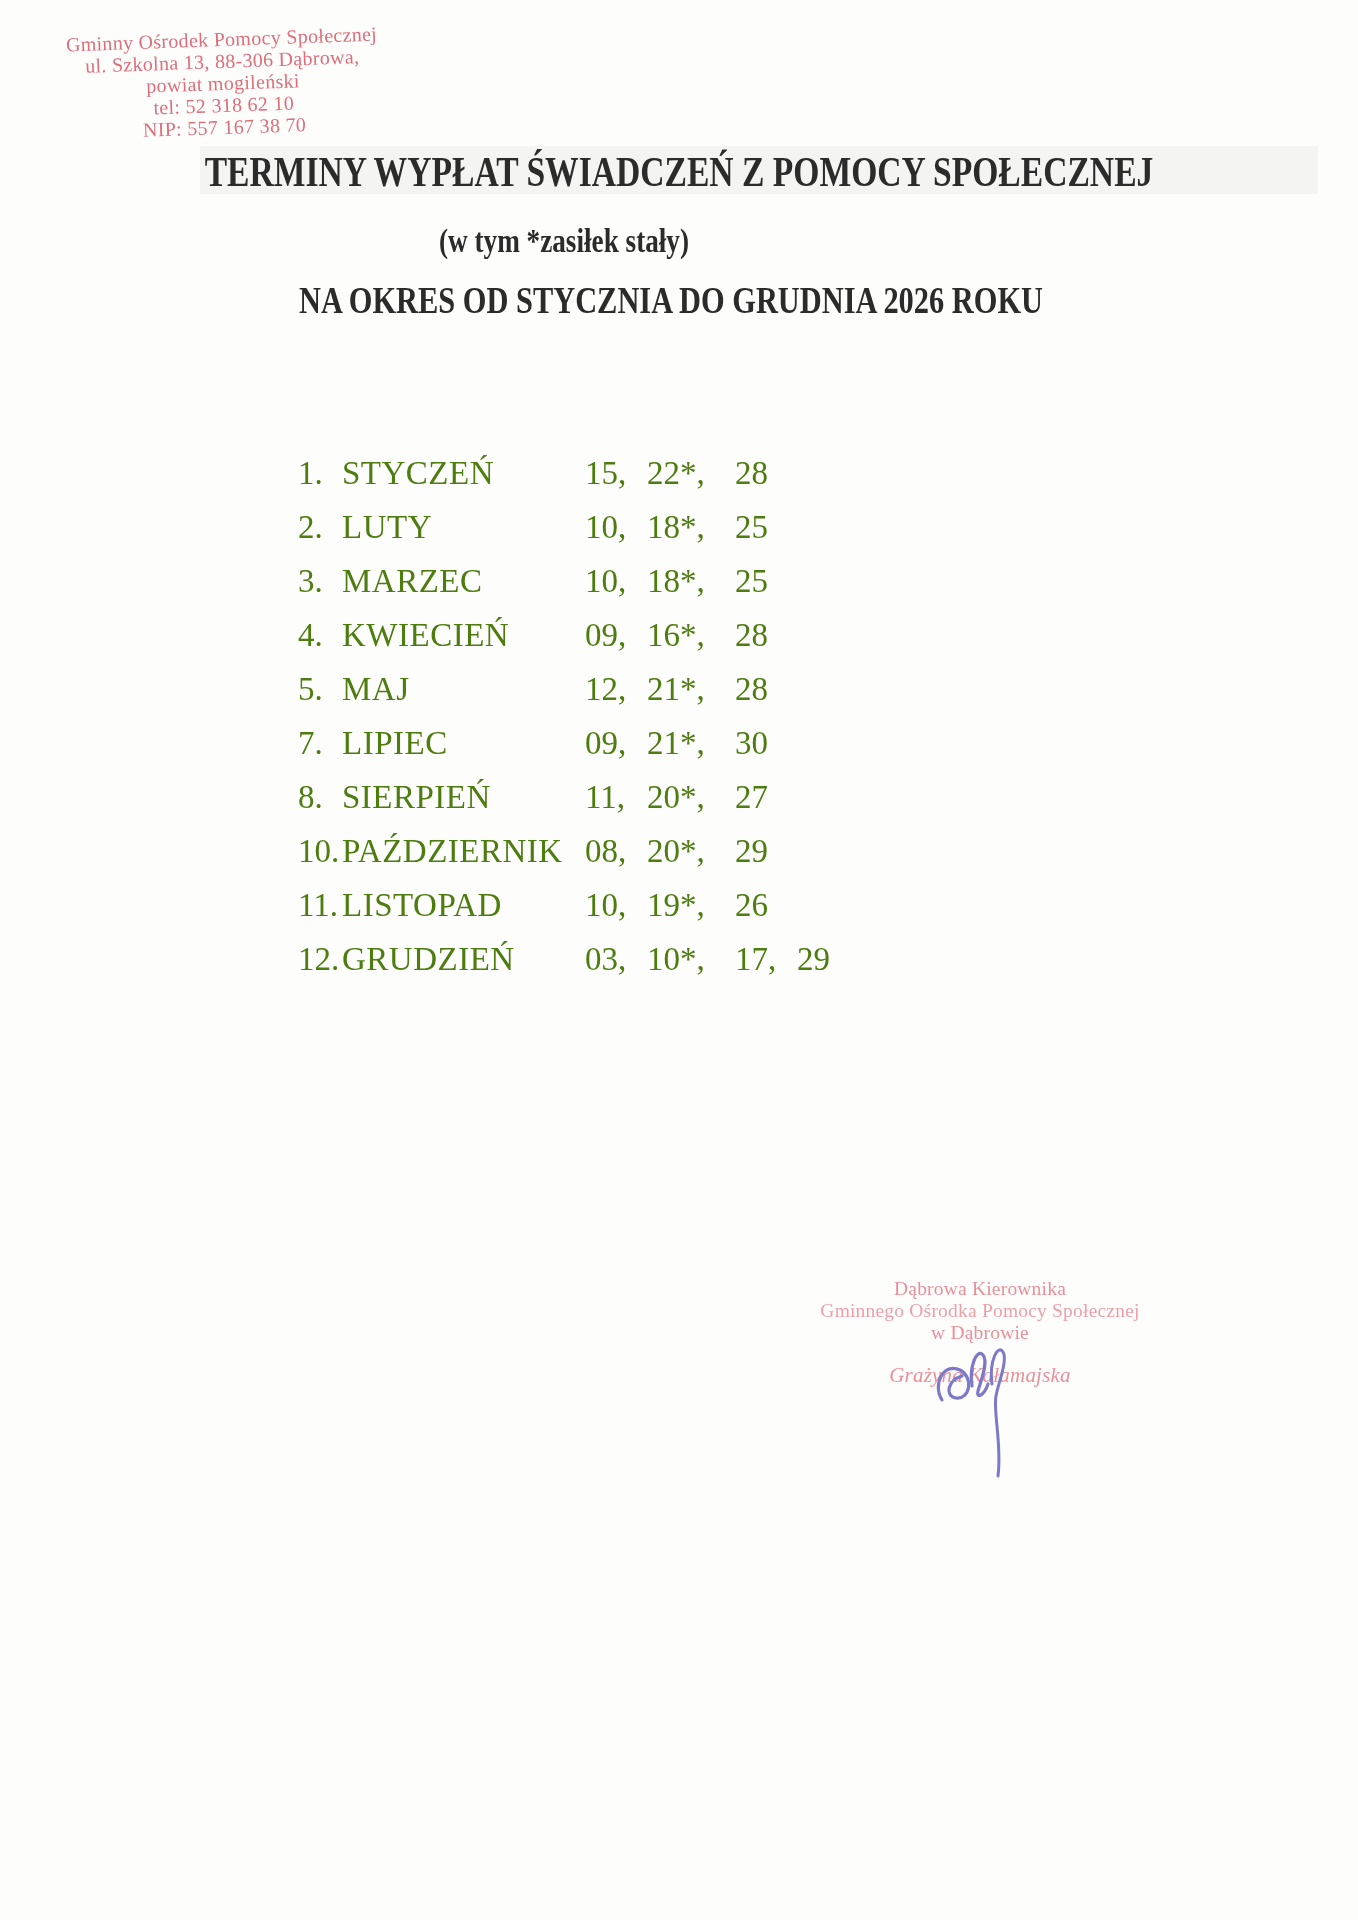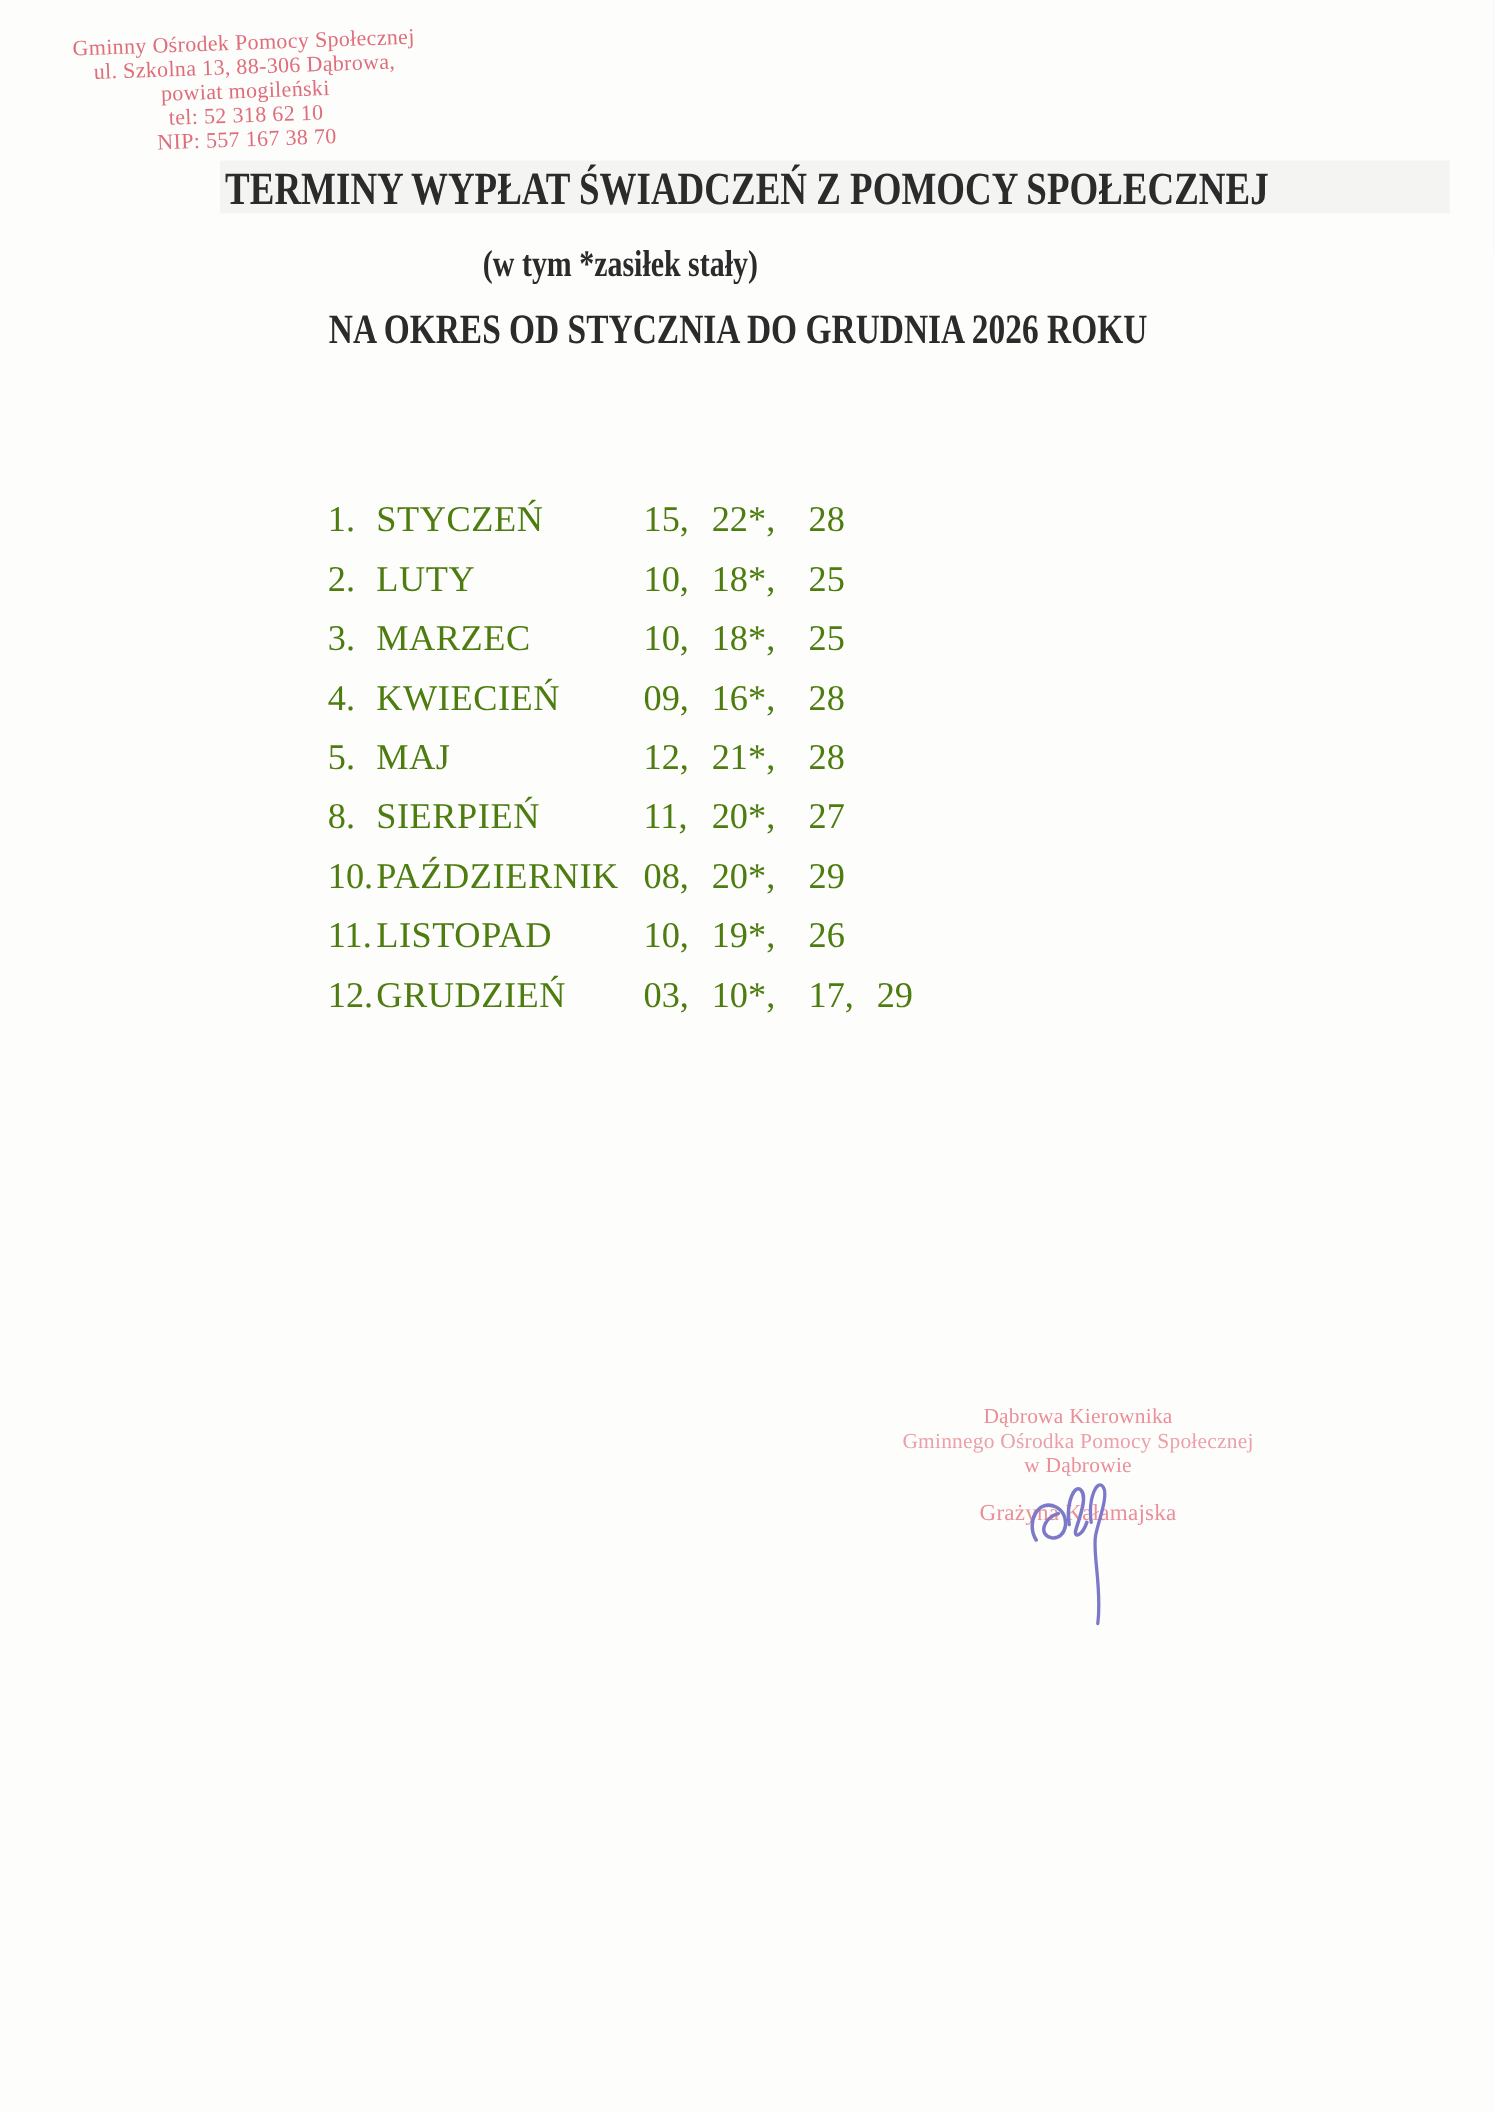--- a/index.html
+++ b/index.html
@@ -42,21 +42,21 @@
   .srow .c2 { min-width:62px; }
   
   .note { position:absolute; left:155px; top:1166px; font-size:29px; color:#3a3a3a; letter-spacing:.2px; }
   
   .signature-stamp {
     position:absolute; left:820px; top:1278px; width:320px;
     text-align:center; font-size:19.5px; line-height:22px;
     opacity:.88; letter-spacing:.2px;
   }
   .signature-stamp .fade-line { opacity:.85; }
-  .signature-stamp .sig-name { margin-top:20px; font-size:21px; }
+  .signature-stamp .sig-name { margin-top:20px; font-style:italic; font-size:21px; }
   .signature-ink { position:absolute; left:928px; top:1328px; z-index:3; }
 </style>
 </head>
 <body>
 
 <div class="page">
 
   <div class="scan-band"></div>
 
   <div class="header-stamp" style="color: rgb(220, 98, 112);">
@@ -70,20 +70,21 @@
   <div class="title-line title-1">TERMINY WYPŁAT ŚWIADCZEŃ Z POMOCY SPOŁECZNEJ</div>
   <div class="title-line title-2">(w tym *zasiłek stały)</div>
   <div class="title-line title-3">NA OKRES OD STYCZNIA DO GRUDNIA 2026 ROKU</div>
 
   <div class="schedule">
       <div class="srow"><span class="num">1.</span><span class="month">STYCZEŃ</span><span class="date c0">15,</span><span class="date c1">22*,</span><span class="date c2">28</span></div>
       <div class="srow"><span class="num">2.</span><span class="month">LUTY</span><span class="date c0">10,</span><span class="date c1">18*,</span><span class="date c2">25</span></div>
       <div class="srow"><span class="num">3.</span><span class="month">MARZEC</span><span class="date c0">10,</span><span class="date c1">18*,</span><span class="date c2">25</span></div>
       <div class="srow"><span class="num">4.</span><span class="month">KWIECIEŃ</span><span class="date c0">09,</span><span class="date c1">16*,</span><span class="date c2">28</span></div>
       <div class="srow"><span class="num">5.</span><span class="month">MAJ</span><span class="date c0">12,</span><span class="date c1">21*,</span><span class="date c2">28</span></div>
+      <div class="srow"><span class="num">7.</span><span class="month">LIPIEC</span><span class="date c0">09,</span><span class="date c1">21*,</span><span class="date c2">30</span></div>
       <div class="srow"><span class="num">8.</span><span class="month">SIERPIEŃ</span><span class="date c0">11,</span><span class="date c1">20*,</span><span class="date c2">27</span></div>
       <div class="srow"><span class="num">10.</span><span class="month">PAŹDZIERNIK</span><span class="date c0">08,</span><span class="date c1">20*,</span><span class="date c2">29</span></div>
       <div class="srow"><span class="num">11.</span><span class="month">LISTOPAD</span><span class="date c0">10,</span><span class="date c1">19*,</span><span class="date c2">26</span></div>
       <div class="srow"><span class="num">12.</span><span class="month">GRUDZIEŃ</span><span class="date c0">03,</span><span class="date c1">10*,</span><span class="date c2">17,</span><span class="date c3">29</span></div>
     </div>
 
 
   <div class="signature-stamp" style="color: rgb(232, 127, 139);">
     <div>Dąbrowa Kierownika</div>
     <div class="fade-line">Gminnego Ośrodka Pomocy Społecznej</div>

